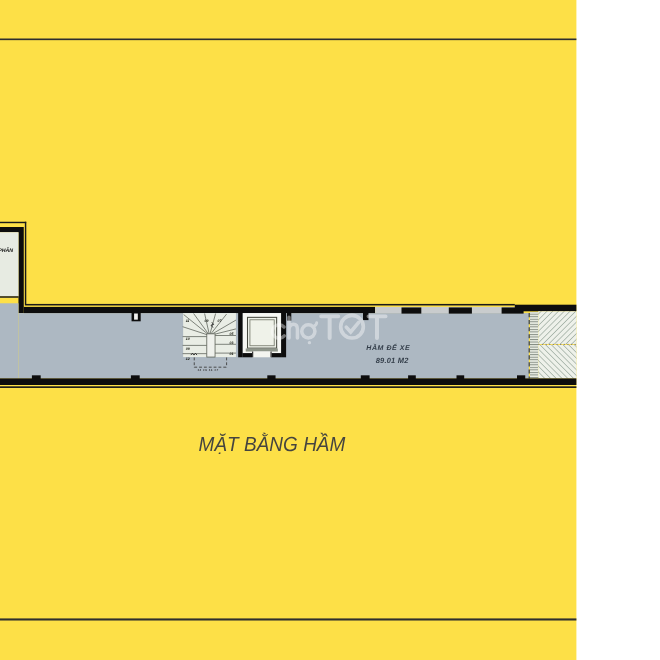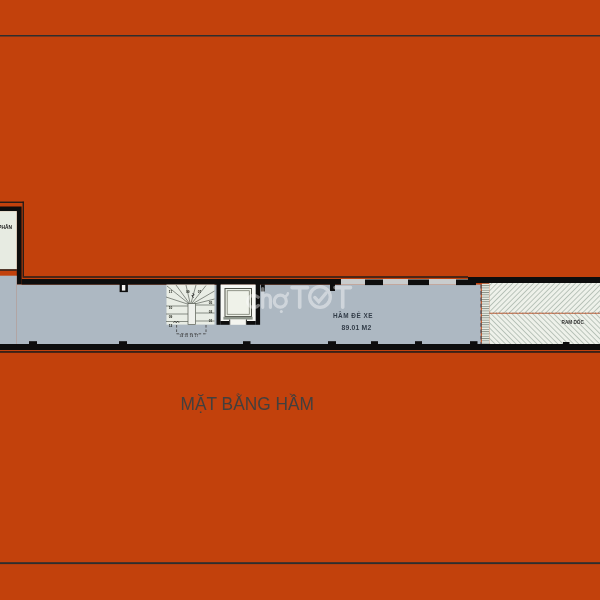--- a/index.html
+++ b/index.html
@@ -1,17 +1,17 @@
 <!DOCTYPE html>
 <html><head>
 <meta charset="utf-8">
 <style>
   html,body{margin:0;padding:0;background:#fff;}
-  #canvas{position:relative;width:600px;height:600px;background:#c2410c;overflow:hidden;
-    font-family:"Liberation Sans", sans-serif;}
+  #canvas{position:relative;width:524px;height:600px;background:#fde047;overflow:hidden;
+    font-family:"Liberation Sans", sans-serif;font-style:italic;}
   svg{display:block;}
 </style>
 </head>
 <body>
 <div id="canvas">
 <svg width="600" height="600" viewBox="0 0 600 600" style="opacity:0.999" font-family="&quot;Liberation Sans&quot;, sans-serif">
   <defs>
     <pattern id="hup" patternUnits="userSpaceOnUse" width="3.7" height="3.7" patternTransform="rotate(-45)">
       <rect width="3.7" height="3.7" fill="#eef1ea"></rect>
       <line x1="0" y1="0" x2="3.7" y2="0" stroke="#87998b" stroke-width="1"></line>

